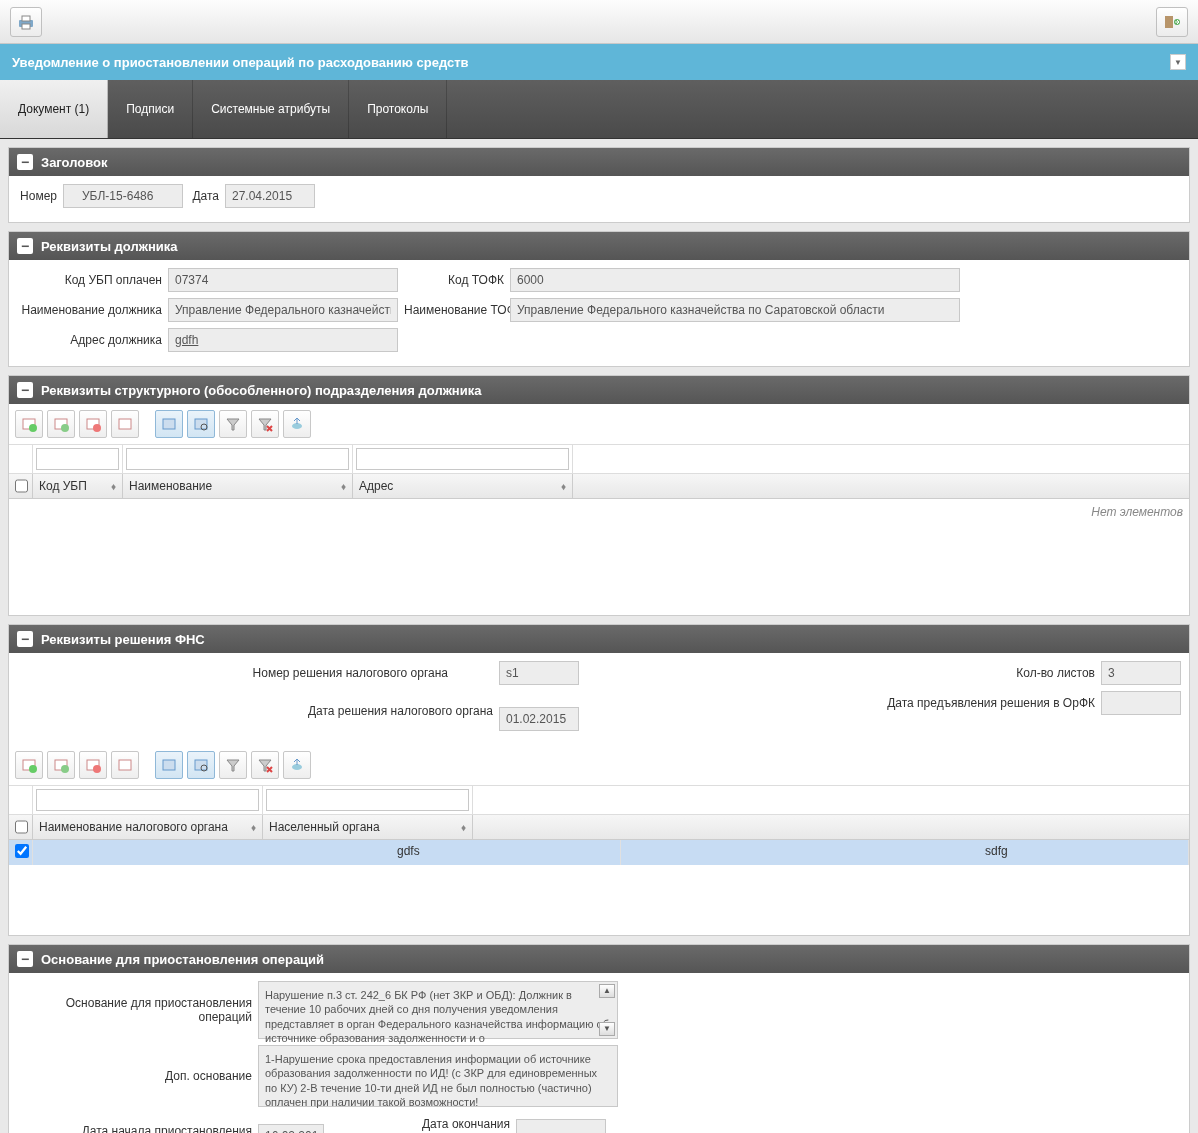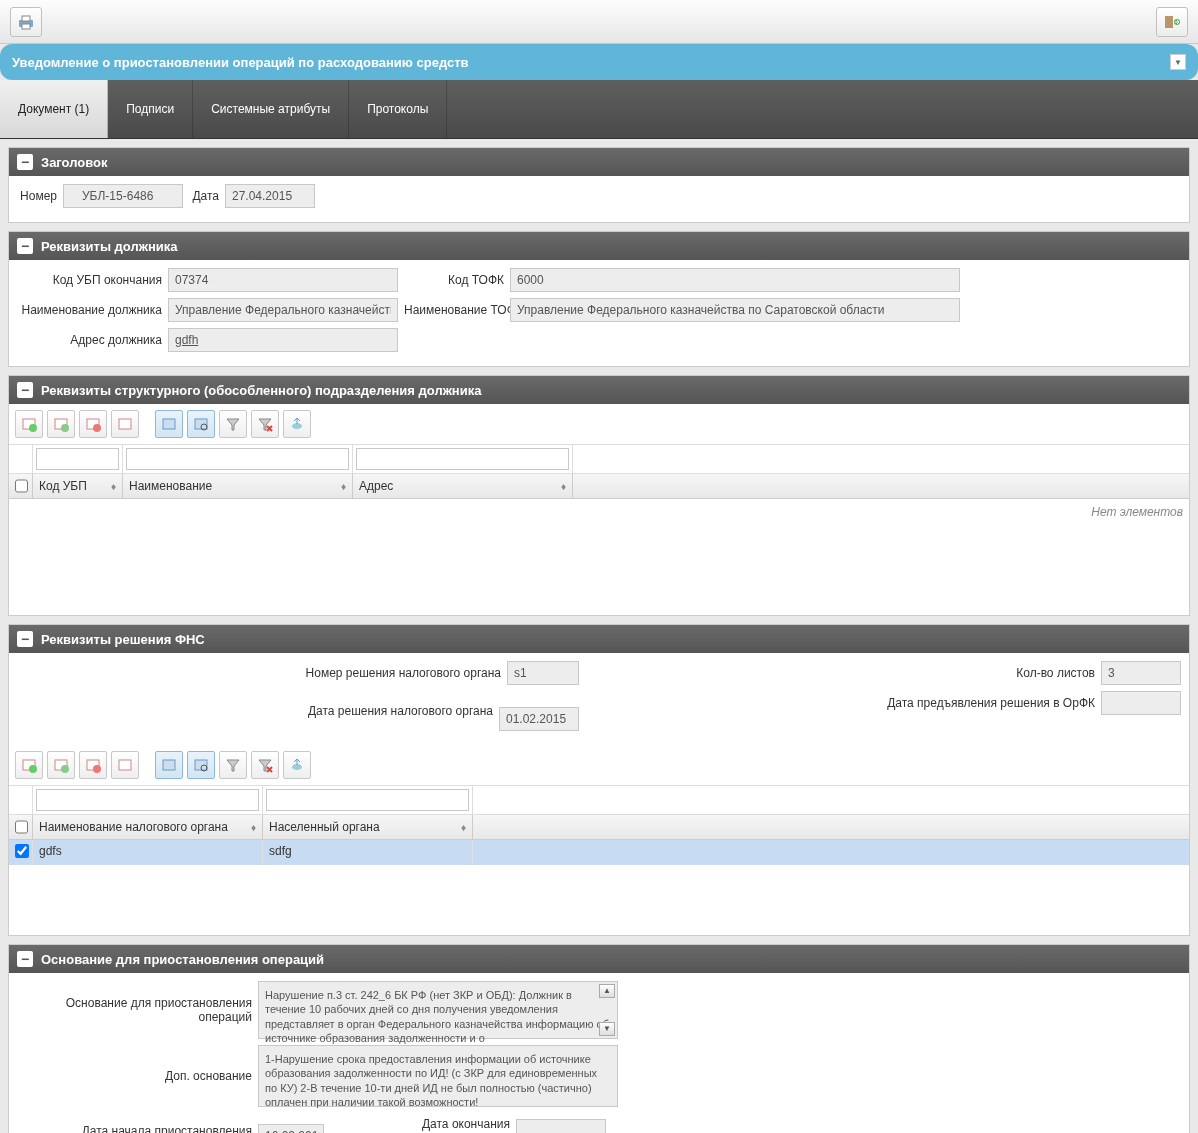--- a/index.html
+++ b/index.html
@@ -1,19 +1,19 @@
 <!DOCTYPE html>
 <html><head>
 <meta charset="utf-8">
 <style>
 * { box-sizing: border-box; margin: 0; padding: 0; }
 body { font-family: Arial, Helvetica, sans-serif; font-size: 12px; background: #e9e9e9; color: #333; }
 .toolbar-top { background: linear-gradient(#fdfdfd,#e6e6e6); border-bottom: 1px solid #c8c8c8; padding: 6px 10px; display: flex; justify-content: space-between; align-items: center; height: 44px; }
 .icon-btn { width: 32px; height: 30px; border: 1px solid #c0c0c0; border-radius: 3px; background: linear-gradient(#fff,#ececec); display: inline-flex; align-items: center; justify-content: center; cursor: pointer; }
-.title-bar { background: #5fb6d8; color: #fff; padding: 10px 12px; font-weight: bold; font-size: 13px; display: flex; justify-content: space-between; align-items: center; border-radius: 12px; }
+.title-bar { background: #5fb6d8; color: #fff; padding: 10px 12px; font-weight: bold; font-size: 13px; display: flex; justify-content: space-between; align-items: center; }
 .tabs { background: linear-gradient(#5f5f5f,#4a4a4a); display: flex; border-bottom: 1px solid #333; }
 .tab { padding: 22px 18px; color: #fff; font-size: 12px; cursor: pointer; border-right: 1px solid rgba(0,0,0,0.2); }
 .tab.active { background: linear-gradient(#f0f0f0,#d8d8d8); color: #222; }
 .content { padding: 8px; }
 .panel { margin-bottom: 8px; border: 1px solid #ccc; background: #fff; }
 .panel-hdr { background: linear-gradient(#6a6a6a,#555); color: #fff; padding: 6px 8px; font-weight: bold; font-size: 13px; display: flex; align-items: center; gap: 8px; }
 .collapse-icon { width: 16px; height: 16px; background: #fff; color: #555; display: inline-flex; align-items: center; justify-content: center; border-radius: 2px; font-weight: bold; font-size: 14px; line-height: 1; }
 .panel-body { padding: 8px; }
 .form-row { display: flex; align-items: center; margin-bottom: 6px; gap: 6px; }
 .lbl { text-align: right; color: #333; font-size: 12px; }
@@ -23,21 +23,21 @@
 .tool-icon.blue { border-color: #8fb8d8; background: linear-gradient(#eaf3fa,#d2e5f3); }
 .grid-filters { display: flex; border-bottom: 1px solid #ddd; }
 .filter-cell { border-right: 1px solid #ddd; padding: 3px; }
 .filter-input { width: 100%; border: 1px solid #c8c8c8; height: 22px; padding: 2px 4px; }
 .grid-head { display: flex; background: linear-gradient(#f6f6f6,#e8e8e8); border-bottom: 1px solid #ccc; }
 .head-cell { border-right: 1px solid #ccc; padding: 5px 6px; font-size: 12px; color: #333; display: flex; align-items: center; justify-content: space-between; }
 .sort-icon { color: #888; font-size: 10px; }
 .grid-empty { text-align: right; color: #888; font-style: italic; padding: 6px; }
 .grid-body { min-height: 90px; }
 .grid-row { display: flex; }
-.grid-row.sel { background: #c7dcf3; }
+.grid-row.sel { background: #c7dcf3; justify-content: space-between; }
 .cell { border-right: 1px solid #e0e0e0; padding: 4px 6px; font-size: 12px; }
 .chk { width: 14px; height: 14px; }
 .two-col { display: flex; gap: 40px; }
 .two-col > div { flex: 1; }
 .textarea-box { background: #ededed; border: 1px solid #c8c8c8; padding: 6px; color: #555; font-size: 11px; width: 360px; height: 58px; position: relative; line-height: 1.3; }
 .scroll-btns { position: absolute; right: 2px; top: 2px; bottom: 2px; width: 16px; display: flex; flex-direction: column; justify-content: space-between; }
 .scroll-btn { width: 16px; height: 14px; background: linear-gradient(#fff,#ddd); border: 1px solid #aaa; font-size: 8px; display: flex; align-items: center; justify-content: center; }
 .dd-arrow { width: 16px; height: 16px; background: #fff; border: 1px solid #ccc; display: inline-flex; align-items: center; justify-content: center; font-size: 8px; color: #666; }
 svg { display: block; }
 </style>
@@ -90,21 +90,21 @@
     </div>
   </div>
 
   <div class="panel">
     <div class="panel-hdr">
       <span class="collapse-icon">−</span>
       <span>Реквизиты должника</span>
     </div>
     <div class="panel-body">
       <div class="form-row">
-        <span class="lbl" style="width:145px">Код УБП окончания</span>
+        <span class="lbl" style="width:145px">Код УБП оплачен</span>
         <input class="inp" style="width: 230px;" readonly="" value="07374">
         <span class="lbl" style="width:100px">Код ТОФК</span>
         <input class="inp" style="width: 450px;" readonly="" value="6000">
       </div>
       <div class="form-row">
         <span class="lbl" style="width:145px">Наименование должника</span>
         <input class="inp" style="width: 230px;" readonly="" value="Управление Федерального казначейства">
         <span class="lbl" style="width:100px;white-space:nowrap">Наименование ТОФК</span>
         <input class="inp" style="width: 450px;" readonly="" value="Управление Федерального казначейства по Саратовской области">
       </div>
@@ -204,21 +204,21 @@
   <div class="panel">
     <div class="panel-hdr">
       <span class="collapse-icon">−</span>
       <span>Реквизиты решения ФНС</span>
     </div>
     <div class="panel-body">
       <div class="two-col">
         <div>
           <div class="form-row" style="justify-content:flex-end">
             <span class="lbl">Номер решения налогового органа</span>
-            <input class="inp" style="width: 72px;" readonly="" value="s1">
+            <input class="inp" style="width: 80px; margin-left: 45px;" readonly="" value="s1">
           </div>
           <div class="form-row" style="justify-content:flex-end">
             <span class="lbl">Дата решения налогового органа</span>
             <input class="inp" style="width: 80px; margin-top: 16px;" readonly="" value="01.02.2015">
           </div>
         </div>
         <div>
           <div class="form-row" style="justify-content:flex-end">
             <span class="lbl">Кол-во листов</span>
             <input class="inp" style="width: 80px;" readonly="" value="3">

